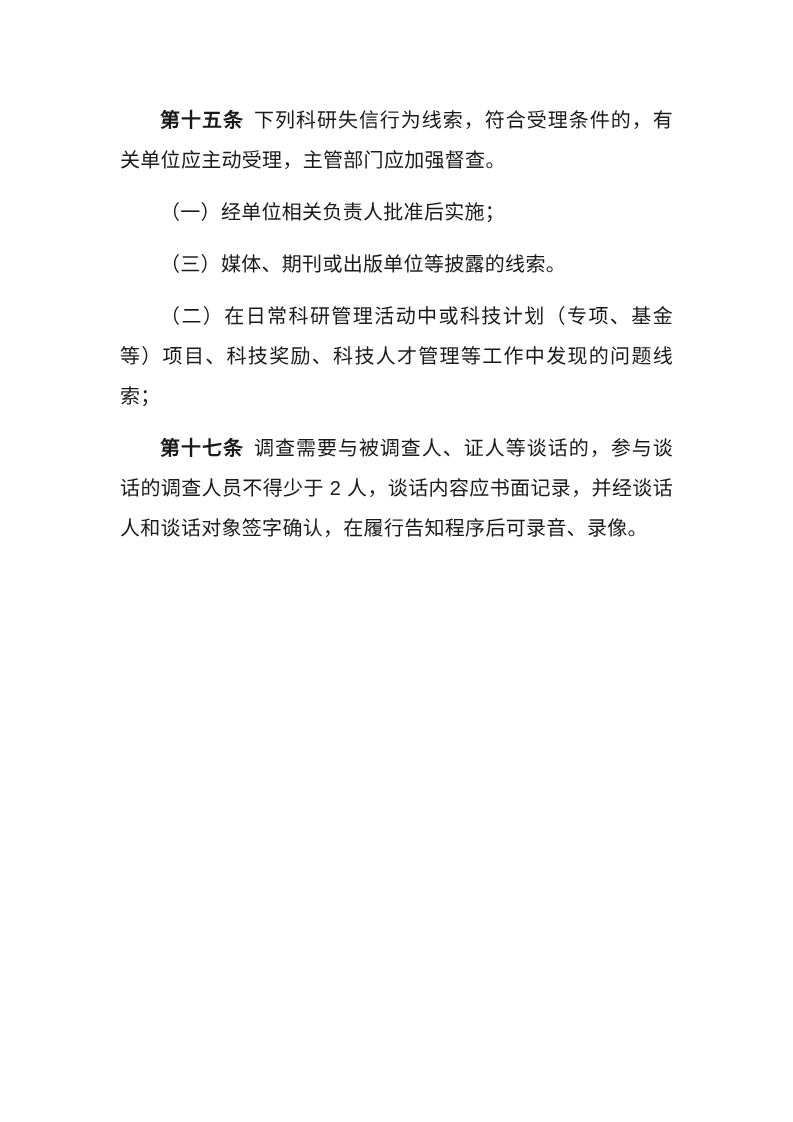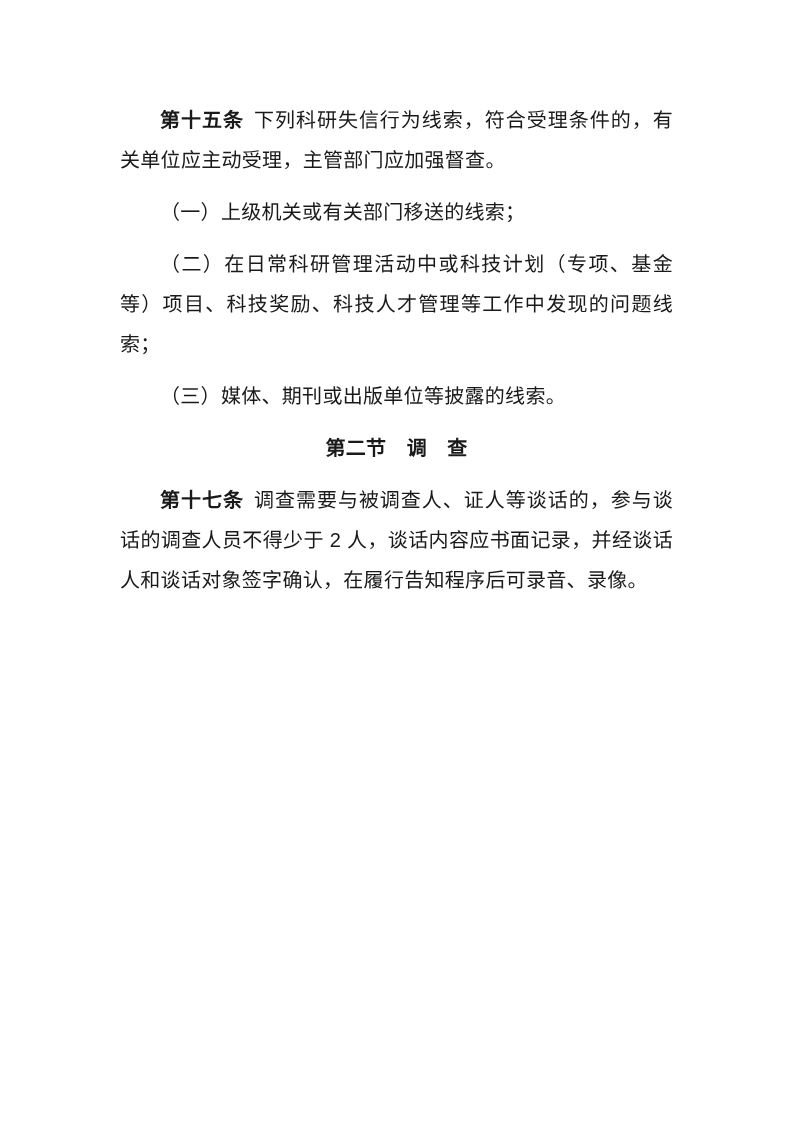--- a/index.html
+++ b/index.html
@@ -39,25 +39,24 @@
     margin-right: 0.5em;
   }
 </style>
 </head>
 <body>
 
 <div class="page">
 
   <p class="para"><span class="term">第十五条</span><span>下列科研失信行为线索，符合受理条件的，有关单位应主动受理，主管部门应加强督查。</span></p>
 
-  <p class="para"><span>（一）上级机关或有关部门移送的线索；</span></p>
+  <p class="para"><span>（一）经单位相关负责人批准后实施；</span></p>
+
+  <p class="para"><span>（三）媒体、期刊或出版单位等披露的线索。</span></p>
 
   <p class="para"><span>（二）在日常科研管理活动中或科技计划（专项、基金等）项目、科技奖励、科技人才管理等工作中发现的问题线索；</span></p>
 
-  <p class="para"><span>（三）媒体、期刊或出版单位等披露的线索。</span></p>
-
-  <p class="para heading">第二节　调　查</p>
 
 
 
   <p class="para"><span class="term">第十七条</span><span>调查需要与被调查人、证人等谈话的，参与谈话的调查人员不得少于 2 人，谈话内容应书面记录，并经谈话人和谈话对象签字确认，在履行告知程序后可录音、录像。</span></p>
 
 </div>
 
 </body></html>

